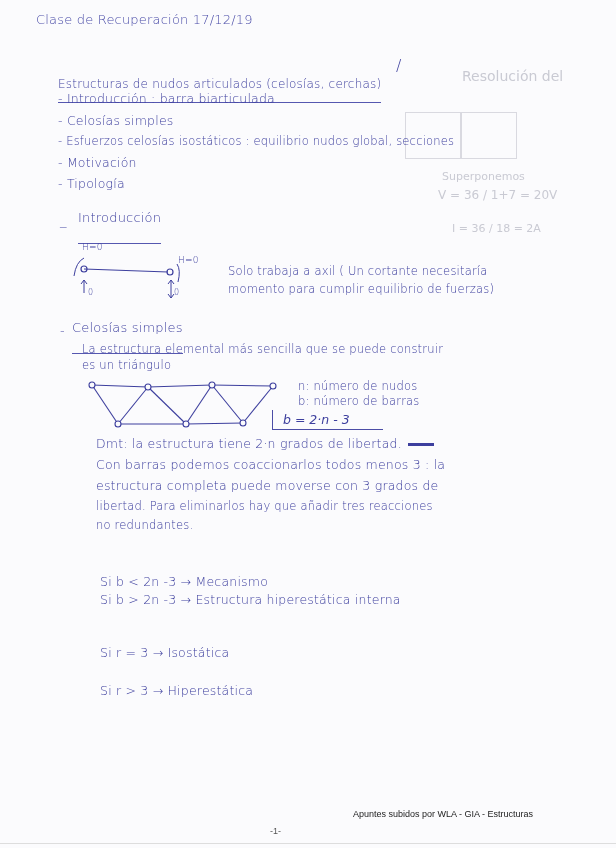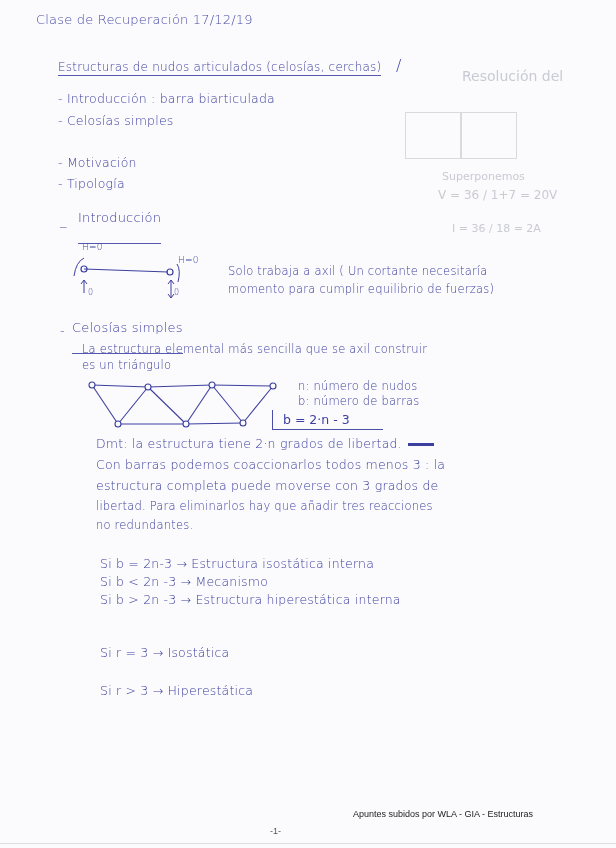--- a/index.html
+++ b/index.html
@@ -11,39 +11,39 @@
       color: #3a3f9a;
     }
     .page { position: absolute; inset: 0; }
     .hw {
       position: absolute; white-space: nowrap;
       font-family: "DejaVu Sans", sans-serif;
       font-weight: 300;
       color: #3d3f9e; letter-spacing: 0.2px;
     }
     .title { left: 36px; top: 12px; font-size: 13px; color: #4a4ca8; }
-    .section-title { left: 58px; top: 60px; font-size: 12px; border-bottom: 1px solid #5557b0; padding-bottom: 1px; }
+    .section-title { left: 58px; top: 77px; font-size: 12px; border-bottom: 1px solid #5557b0; padding-bottom: 11px; }
     .slash { left: 396px; top: 56px; font-size: 16px; }
     .toc { left: 58px; font-size: 12.5px; }
     .sub-head { font-size: 13px; }
     .under { border-bottom: 1px solid #5557b0; padding-bottom: 18px; }
     .body-text { font-size: 11.5px; }
     .body-text-lg { font-size: 12.5px; }
     .bleed { position: absolute; color: #c9cad3; font-family: "DejaVu Sans", sans-serif; font-size: 11px; white-space: nowrap; }
     .bleed-box { position: absolute; border: 1px solid #d9d9e0; }
     .footer {
       position: absolute; left: 353px; top: 809px;
       font-family: "Liberation Sans", sans-serif; font-size: 9px; color: #222;
     }
     .footer-line { position: absolute; left: 0; right: 0; top: 843px; border-top: 1px solid #ddd; }
     .page-num { position: absolute; left: 270px; top: 826px; font-size: 9px; color: #555; font-family: "Liberation Sans", sans-serif; }
     .formula-box {
       position: absolute; left: 272px; top: 410px; width: 100px; height: 19px;
       border: 1px solid #4b4da6; border-top: none; border-right: none;
-      font-size: 12.5px; color: #3d3f9e; padding-left: 10px; line-height: 19px;
+      font-style: italic; font-size: 12.5px; color: #3d3f9e; padding-left: 10px; line-height: 19px;
       font-family: "DejaVu Sans", sans-serif;
     }
     svg { position: absolute; overflow: visible; }
     .strike { display: inline-block; width: 26px; height: 3px; background: #3d3f9e; vertical-align: middle; margin-left: 6px; }
   </style>
 </head>
 <body>
 
 <div class="page">
 
@@ -54,20 +54,21 @@
   <div class="bleed" style="left:438px;top:188px;font-size:12px;">V = 36 / 1+7 = 20V</div>
   <div class="bleed" style="left:452px;top:222px;">I = 36 / 18 = 2A</div>
 
   <div class="hw title">Clase de Recuperación 17/12/19</div>
 
   <div class="hw section-title">Estructuras de nudos articulados (celosías, cerchas)</div>
   <div class="hw slash">/</div>
 
   <div class="hw toc" style="top:91px;">- Introducción : barra biarticulada</div>
   <div class="hw toc" style="top:113px;">- Celosías simples</div>
+  <div class="hw toc" style="top:134px;font-size:11.5px;">- Esfuerzos celosías isostáticos : equilibrio nudos global, secciones</div>
   <div class="hw toc" style="top:155px;">- Motivación</div>
   <div class="hw toc" style="top:176px;">- Tipología</div>
 
   <div class="hw sub-head" style="left:60px;top:213px;">_</div>
   <div class="hw sub-head under" style="left:78px;top:210px;">Introducción</div>
 
   <svg width="160" height="60" style="left:60px;top:240px;">
     <line x1="24" y1="29" x2="108" y2="32" stroke="#3d3f9e" stroke-width="1.2"></line>
     <circle cx="24" cy="29" r="3" fill="none" stroke="#3d3f9e" stroke-width="1.2"></circle>
     <circle cx="110" cy="32" r="3" fill="none" stroke="#3d3f9e" stroke-width="1.2"></circle>
@@ -81,21 +82,21 @@
   <div class="hw" style="left:82px;top:242px;font-size:9px;">H=0</div>
   <div class="hw" style="left:178px;top:255px;font-size:9px;">H=0</div>
   <div class="hw" style="left:88px;top:288px;font-size:8px;">0</div>
   <div class="hw" style="left:174px;top:288px;font-size:8px;">0</div>
 
   <div class="hw body-text" style="left:228px;top:282px;">momento para cumplir equilibrio de fuerzas)</div>
   <div class="hw body-text" style="left:228px;top:264px;">Solo trabaja a axil ( Un cortante necesitaría</div>
 
   <div class="hw sub-head" style="left:60px;top:323px;">-</div>
   <div class="hw sub-head under" style="left:72px;top:320px;">Celosías simples</div>
-  <div class="hw body-text" style="left:82px;top:342px;">La estructura elemental más sencilla que se axil construir</div>
+  <div class="hw body-text" style="left:82px;top:342px;">La estructura elemental más sencilla que se puede construir</div>
   <div class="hw body-text" style="left:82px;top:358px;">es un triángulo</div>
 
   <svg width="200" height="50" style="left:88px;top:383px;">
     <g stroke="#3d3f9e" stroke-width="1.1" fill="none">
       <line x1="4" y1="2" x2="60" y2="4"></line>
       <line x1="60" y1="4" x2="124" y2="2"></line>
       <line x1="124" y1="2" x2="185" y2="3"></line>
       <line x1="30" y1="41" x2="98" y2="41"></line>
       <line x1="98" y1="41" x2="155" y2="40"></line>
       <line x1="4" y1="2" x2="30" y2="41"></line>
@@ -119,21 +120,20 @@
   <div class="formula-box">b = 2·n - 3</div>
 
   <div class="hw body-text-lg" style="left:96px;top:436px;">
     <span>Dmt: la estructura tiene 2·n grados de libertad.</span><span class="strike"></span>
   </div>
   <div class="hw body-text-lg" style="left:96px;top:457px;">Con barras podemos coaccionarlos todos menos 3 : la</div>
   <div class="hw body-text-lg" style="left:96px;top:478px;">estructura completa puede moverse con 3 grados de</div>
   <div class="hw body-text" style="left:96px;top:499px;">libertad. Para eliminarlos hay que añadir tres reacciones</div>
   <div class="hw body-text" style="left:96px;top:518px;">no redundantes.</div>
 
-  <div class="hw body-text-lg" style="left:100px;top:556px;">Si b = 2n-3 → Estructura isostática interna</div>
   <div class="hw body-text-lg" style="left:100px;top:574px;">Si b &lt; 2n -3 → Mecanismo</div>
   <div class="hw body-text-lg" style="left:100px;top:592px;">Si b &gt; 2n -3 → Estructura hiperestática interna</div>
 
   <div class="hw body-text-lg" style="left:100px;top:645px;">Si r = 3 → Isostática</div>
   <div class="hw body-text-lg" style="left:100px;top:683px;">Si r &gt; 3 → Hiperestática</div>
 
   <div class="footer">Apuntes subidos por WLA - GIA - Estructuras</div>
   <div class="page-num">-1-</div>
   <div class="footer-line"></div>
 </div>

